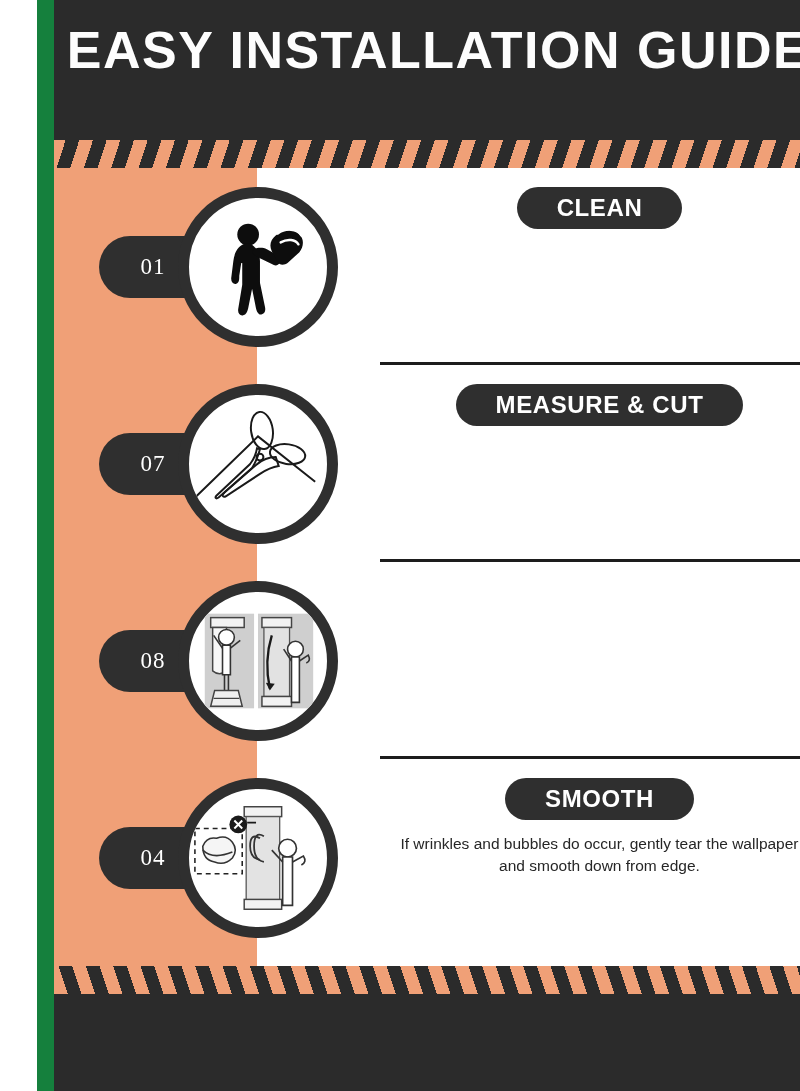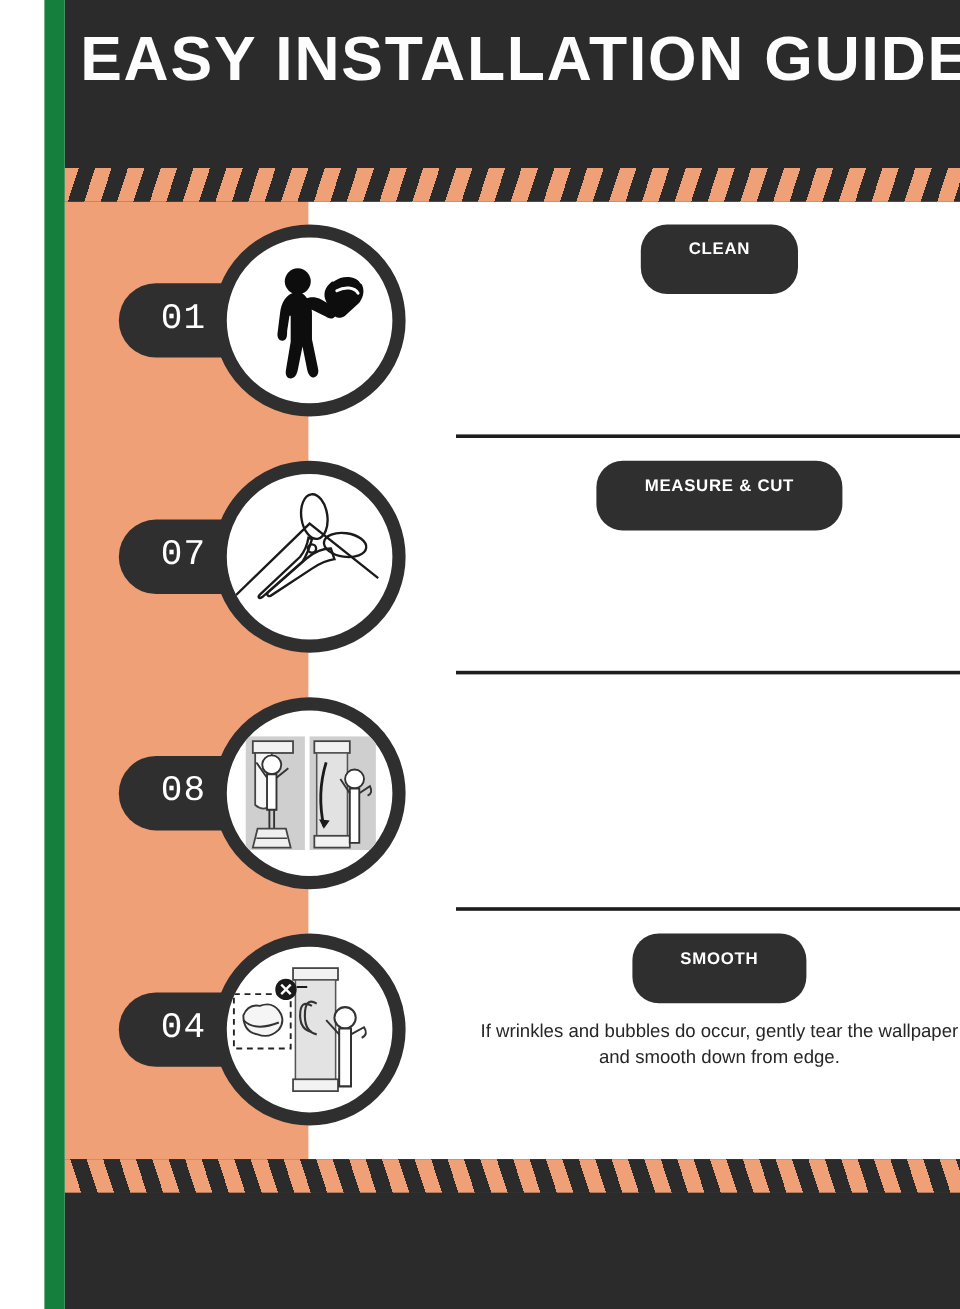--- a/index.html
+++ b/index.html
@@ -143,22 +143,22 @@
   }
   .step-badge-num {
     position: absolute;
     left: 18px;
     top: 0;
     width: 72px;
     height: 62px;
     line-height: 61px;
     text-align: center;
     color: #ffffff;
-    font-size: 30px;
-    font-family: Liberation Mono, monospace;
+    font-size: 23px;
+    font-family: Liberation Serif, serif;
     letter-spacing: 1px;
   }
 
   
   .step-circle {
     position: absolute;
     left: 124px;
     top: 19px;
     width: 160px;
     height: 160px;
@@ -177,22 +177,22 @@
     left: 326px;
     top: 0;
     width: 439px;
     text-align: center;
   }
   .step-pill {
     display: inline-block;
     background: #2f2f2f;
     color: #ffffff;
     border-radius: 22px;
-    padding: 8px 40px 25px 40px;
-    font-size: 14px;
+    padding: 8px 40px 9px 40px;
+    font-size: 24px;
     font-weight: bold;
     letter-spacing: 0.6px;
     font-family: "Liberation Sans", sans-serif;
     margin-top: 19px;
     line-height: 25px;
     white-space: nowrap;
   }
   .step-desc {
     margin: 13px auto 0 auto;
     width: 412px;

